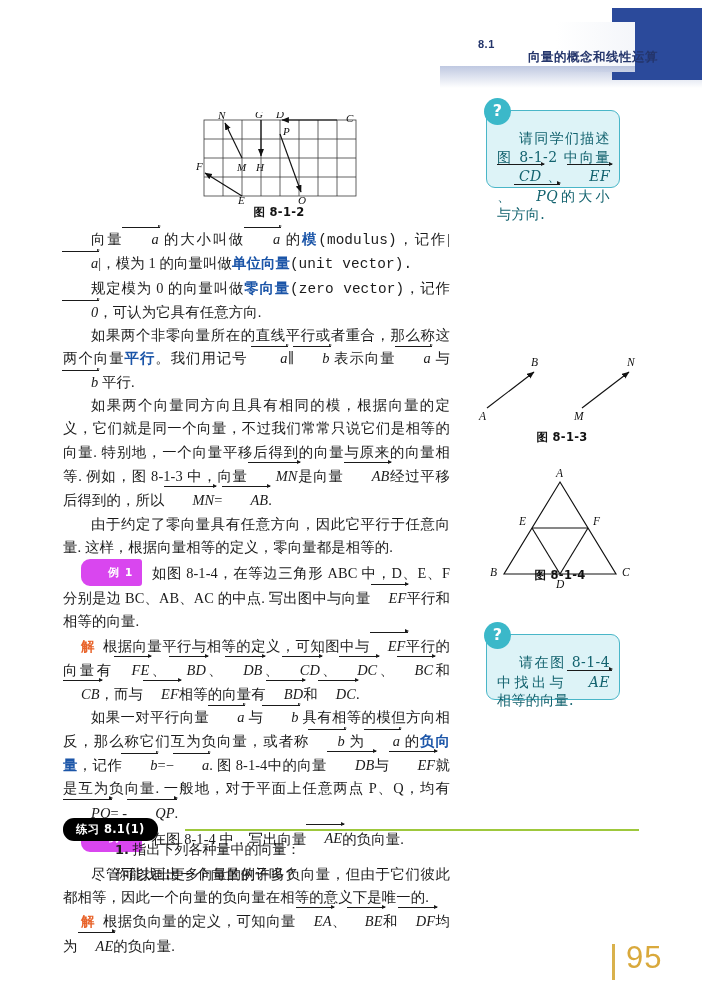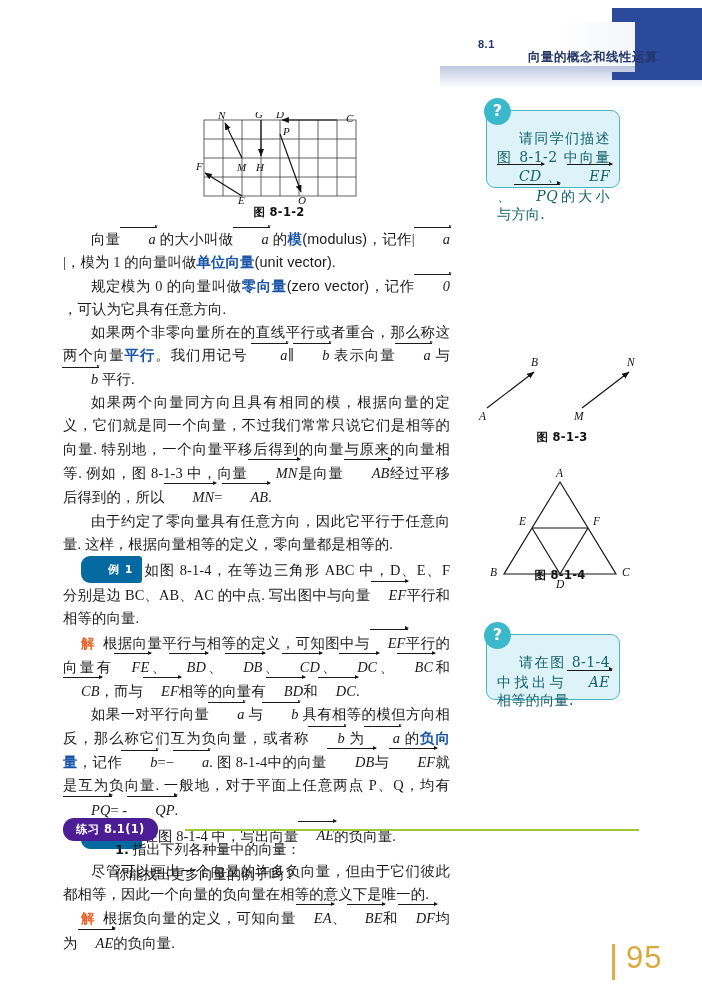--- a/index.html
+++ b/index.html
@@ -41,21 +41,21 @@
   
   .body-col{
     position:absolute;left:63px;top:228px;width:387px;
     font-size:14.4px;line-height:23.3px;
     text-align:justify;
     letter-spacing:.1px;
   }
   .body-col p{margin:0;}
   .ind{text-indent:28px;}
   .kw{color:#1b55a8;font-weight:bold;}
-  .en{font-family:Liberation Sans, sans-serif;}
+  .en{font-family:Liberation Mono, monospace;}
   i.v{font-style:italic;font-family:"Liberation Serif",serif;}
 
   
   .vec{position:relative;display:inline-block;font-style:italic;padding-top:1px;}
   .vec::before{
     content:"";position:absolute;left:0;right:-2px;top:-2px;height:1px;background:#1a1a1a;
   }
   .vec::after{
     content:"";position:absolute;right:-3px;top:-4.2px;
     border-left:4px solid #1a1a1a;
@@ -63,24 +63,24 @@
     border-bottom:2.2px solid transparent;
   }
   
   .ar{position:relative;display:inline-block;font-style:italic;}
   .ar::before{content:"";position:absolute;left:-1px;right:-1px;top:-1px;height:.9px;background:#1a1a1a;}
   .ar::after{content:"";position:absolute;right:-2px;top:-3px;
     border-left:3.2px solid #1a1a1a;border-top:1.8px solid transparent;border-bottom:1.8px solid transparent;}
 
   
   .ex-badge{
-    display:inline-block;background:#0369a1;color:#fff;
+    display:inline-block;background:#d946ef;color:#fff;
     font-family:"DejaVu Sans",sans-serif;font-size:11px;font-weight:bold;
     padding:1.5px 9px 2px 9px;border-radius:9px 3px 3px 9px;
-    vertical-align:2px;letter-spacing:1px;margin-right:1px;
+    vertical-align:2px;letter-spacing:1px;margin-right:9px;
   }
   .sol{color:#e8632a;font-weight:bold;margin-right:8px;font-family:"DejaVu Sans",sans-serif;font-size:13.5px;}
 
   
   .fig1{position:absolute;left:196px;top:112px;}
   .figcap{
     font-family:"DejaVu Sans",sans-serif;font-size:11.5px;font-weight:bold;
     text-align:center;letter-spacing:.3px;color:#111;
   }
   .fig1cap{position:absolute;left:196px;top:205px;width:166px;}
@@ -105,21 +105,21 @@
 
   .fig2{position:absolute;left:472px;top:352px;}
   .fig2cap{position:absolute;left:472px;top:430px;width:180px;}
   .fig3{position:absolute;left:486px;top:466px;}
   .fig3cap{position:absolute;left:470px;top:568px;width:180px;}
 
   
   .exsec{position:absolute;left:63px;top:818px;width:576px;}
   .ex-pill{
     position:absolute;left:0;top:0;
-    background:#4c1d95;color:#ffffff;
+    background:#000000;color:#ffffff;
     border-radius:11px;
     font-family:"DejaVu Sans",sans-serif;font-size:11.5px;font-weight:bold;
     padding:3.5px 13px 4.5px 13px;letter-spacing:.3px;
   }
   .ex-rule{
     position:absolute;left:122px;top:11px;width:454px;height:1.6px;background:#9ec83c;
   }
   .ex-body{
     position:absolute;left:52px;top:19px;width:524px;
     font-size:14px;line-height:25px;

